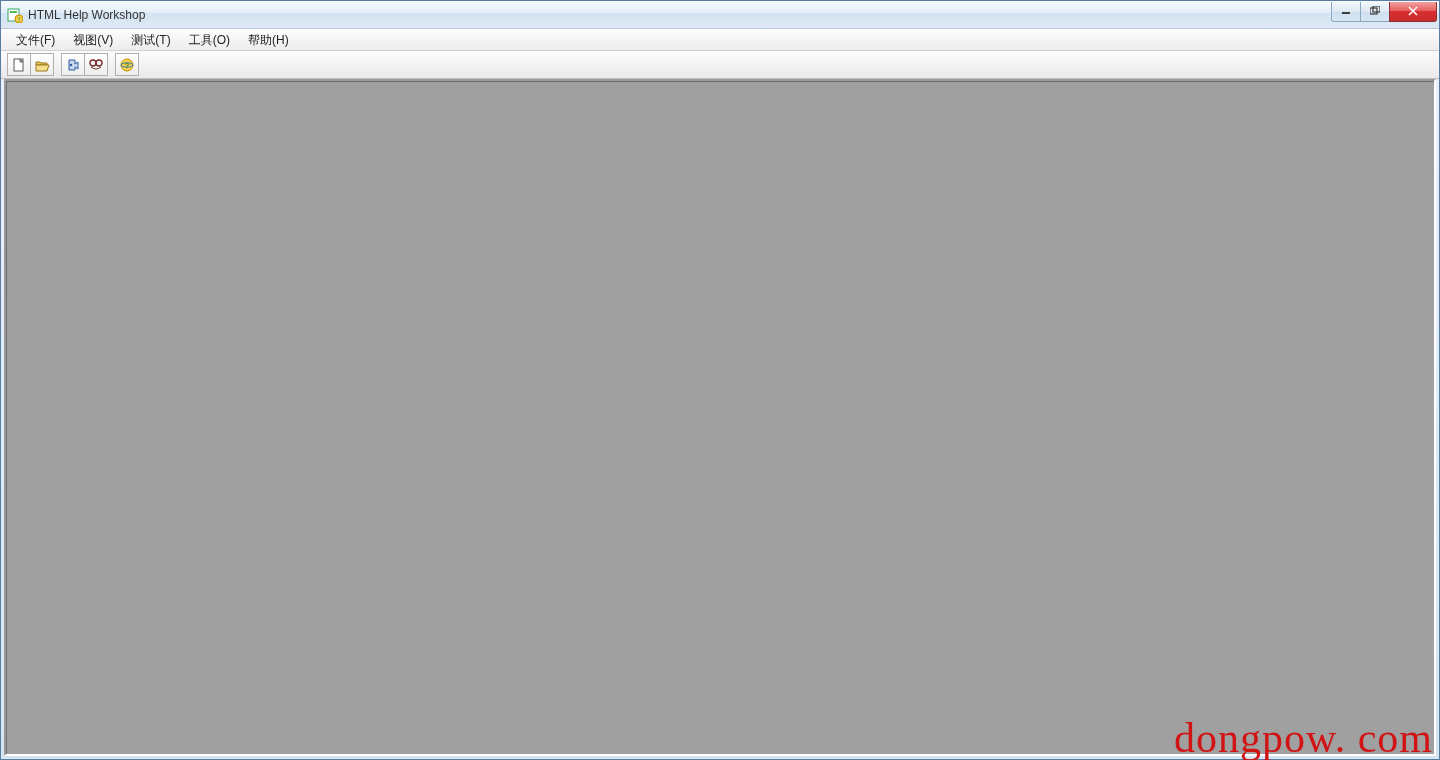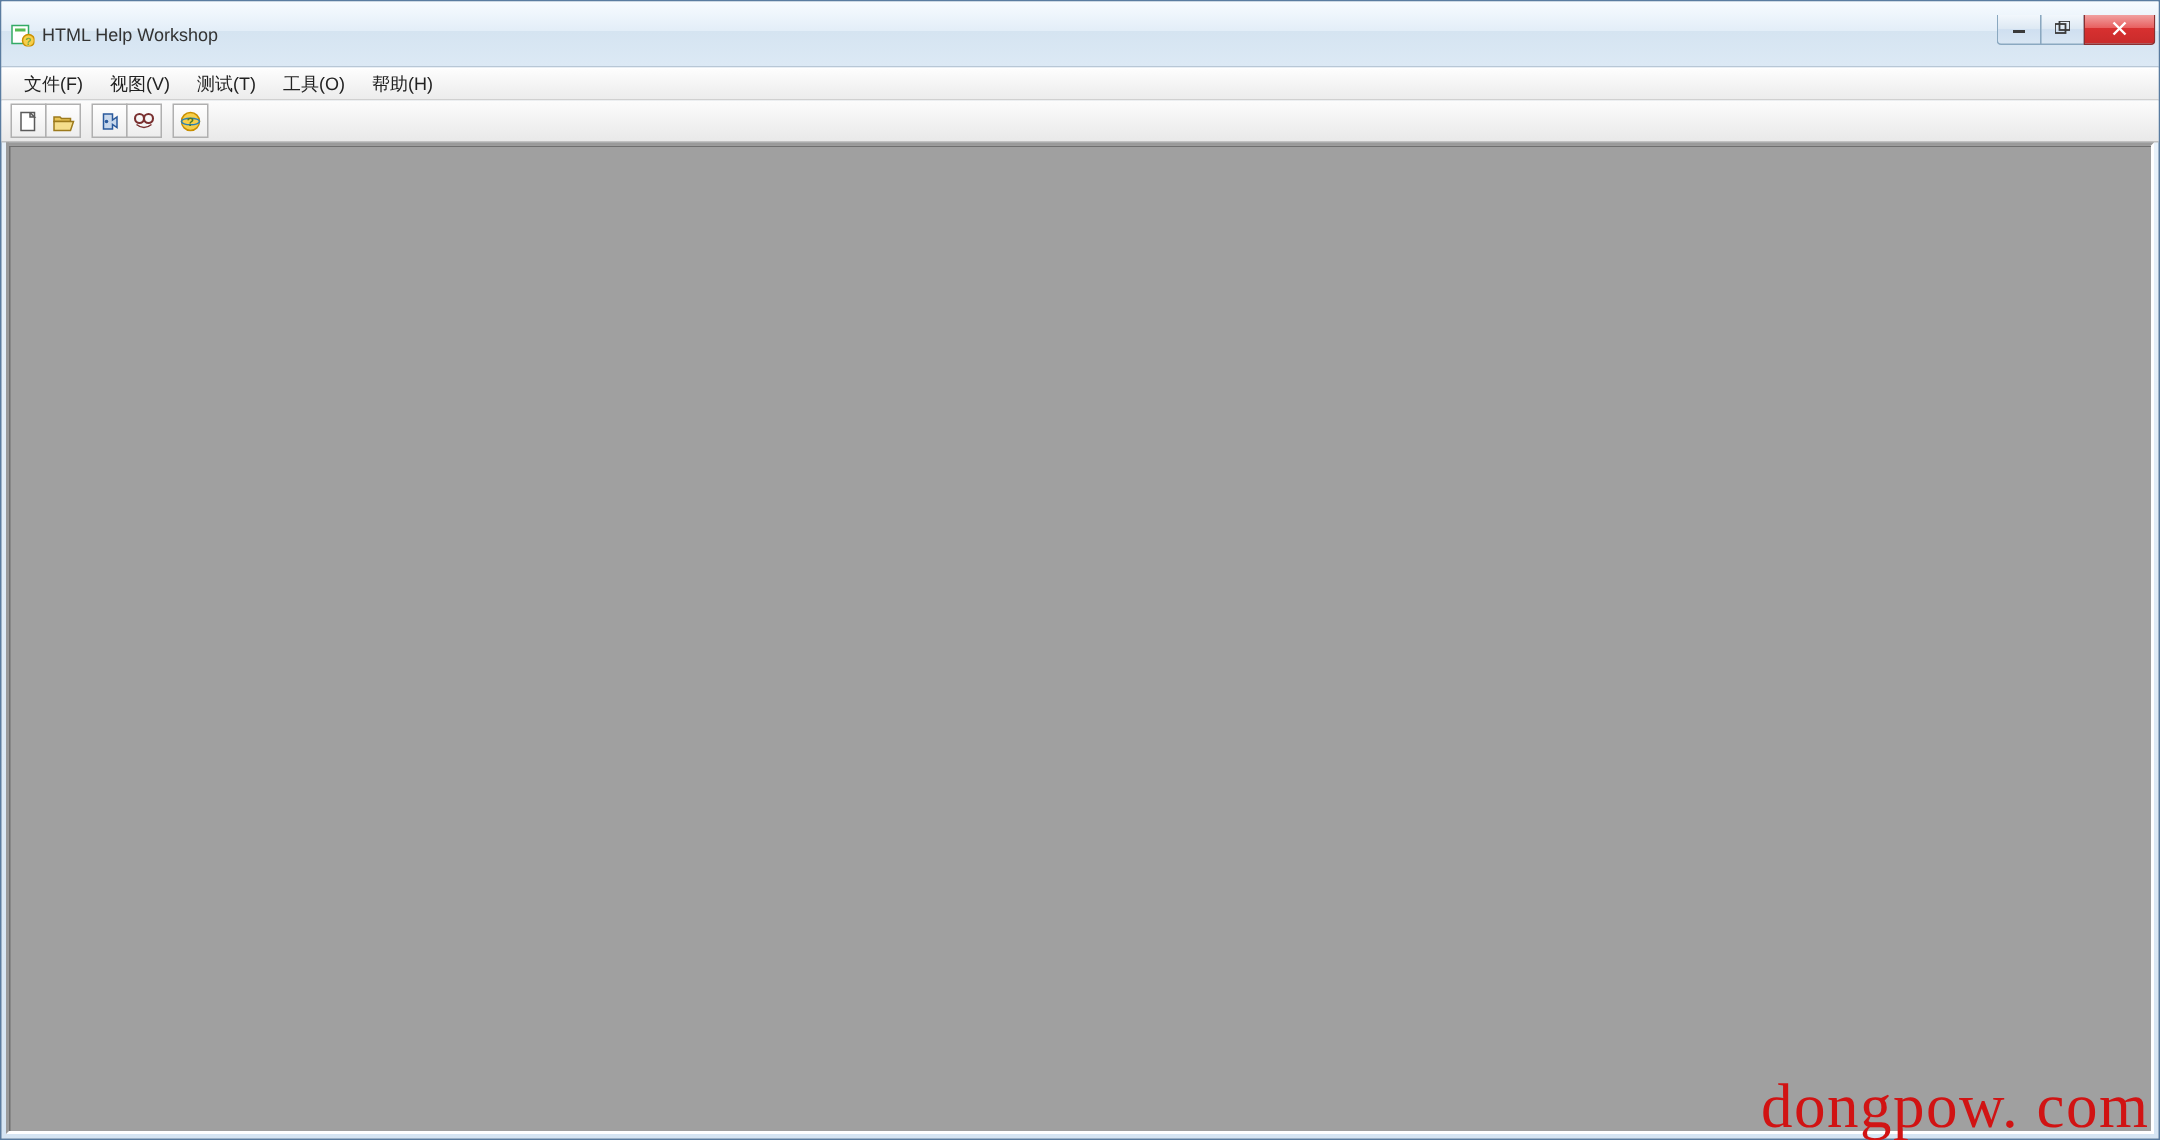--- a/index.html
+++ b/index.html
@@ -15,21 +15,21 @@
     .window {
       width: 1440px;
       height: 760px;
       background: linear-gradient(to bottom, #eaf3fb 0%, #d6e5f3 100%);
       border: 1px solid #5a7ca0;
       display: flex;
       flex-direction: column;
       position: relative;
     }
     .title-bar {
-      height: 44px;
+      height: 28px;
       background: linear-gradient(to bottom, #f7fbff 0%, #e3eef8 45%, #d5e4f1 46%, #dce9f5 100%);
       display: flex;
       align-items: center;
       padding: 0 2px 0 6px;
       border-bottom: 1px solid #b8c7d6;
     }
     .app-icon {
       width: 16px;
       height: 16px;
       margin-right: 5px;

